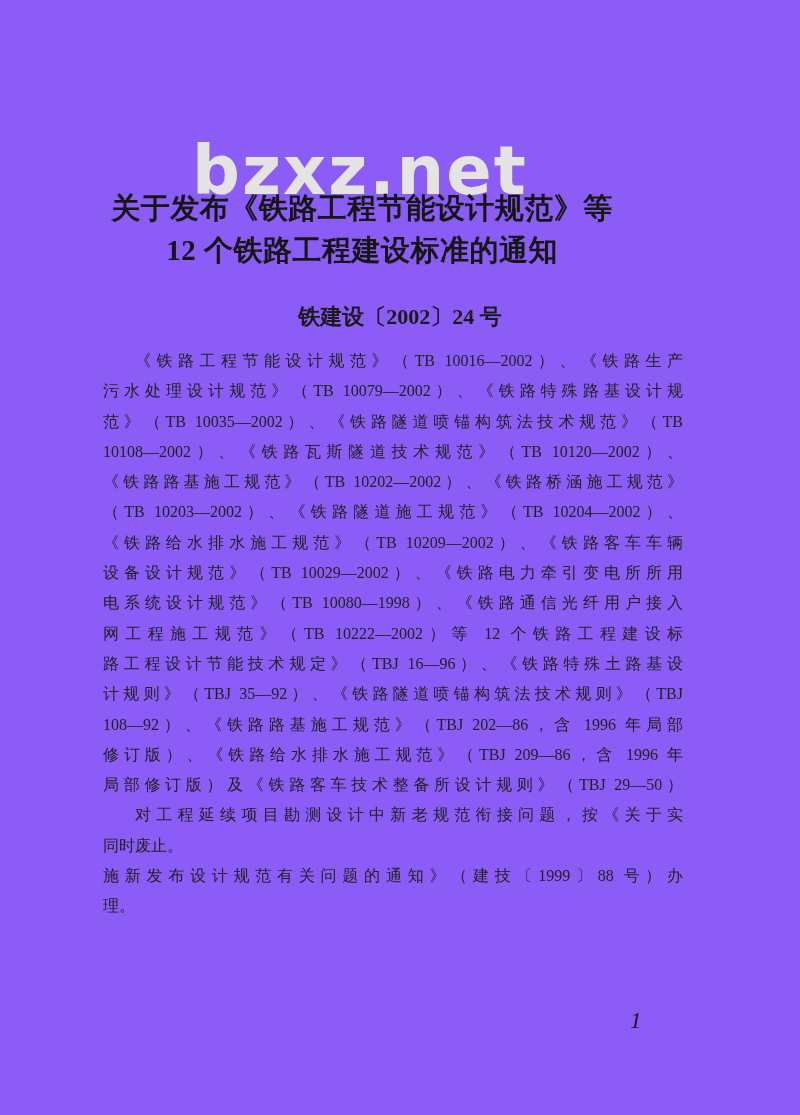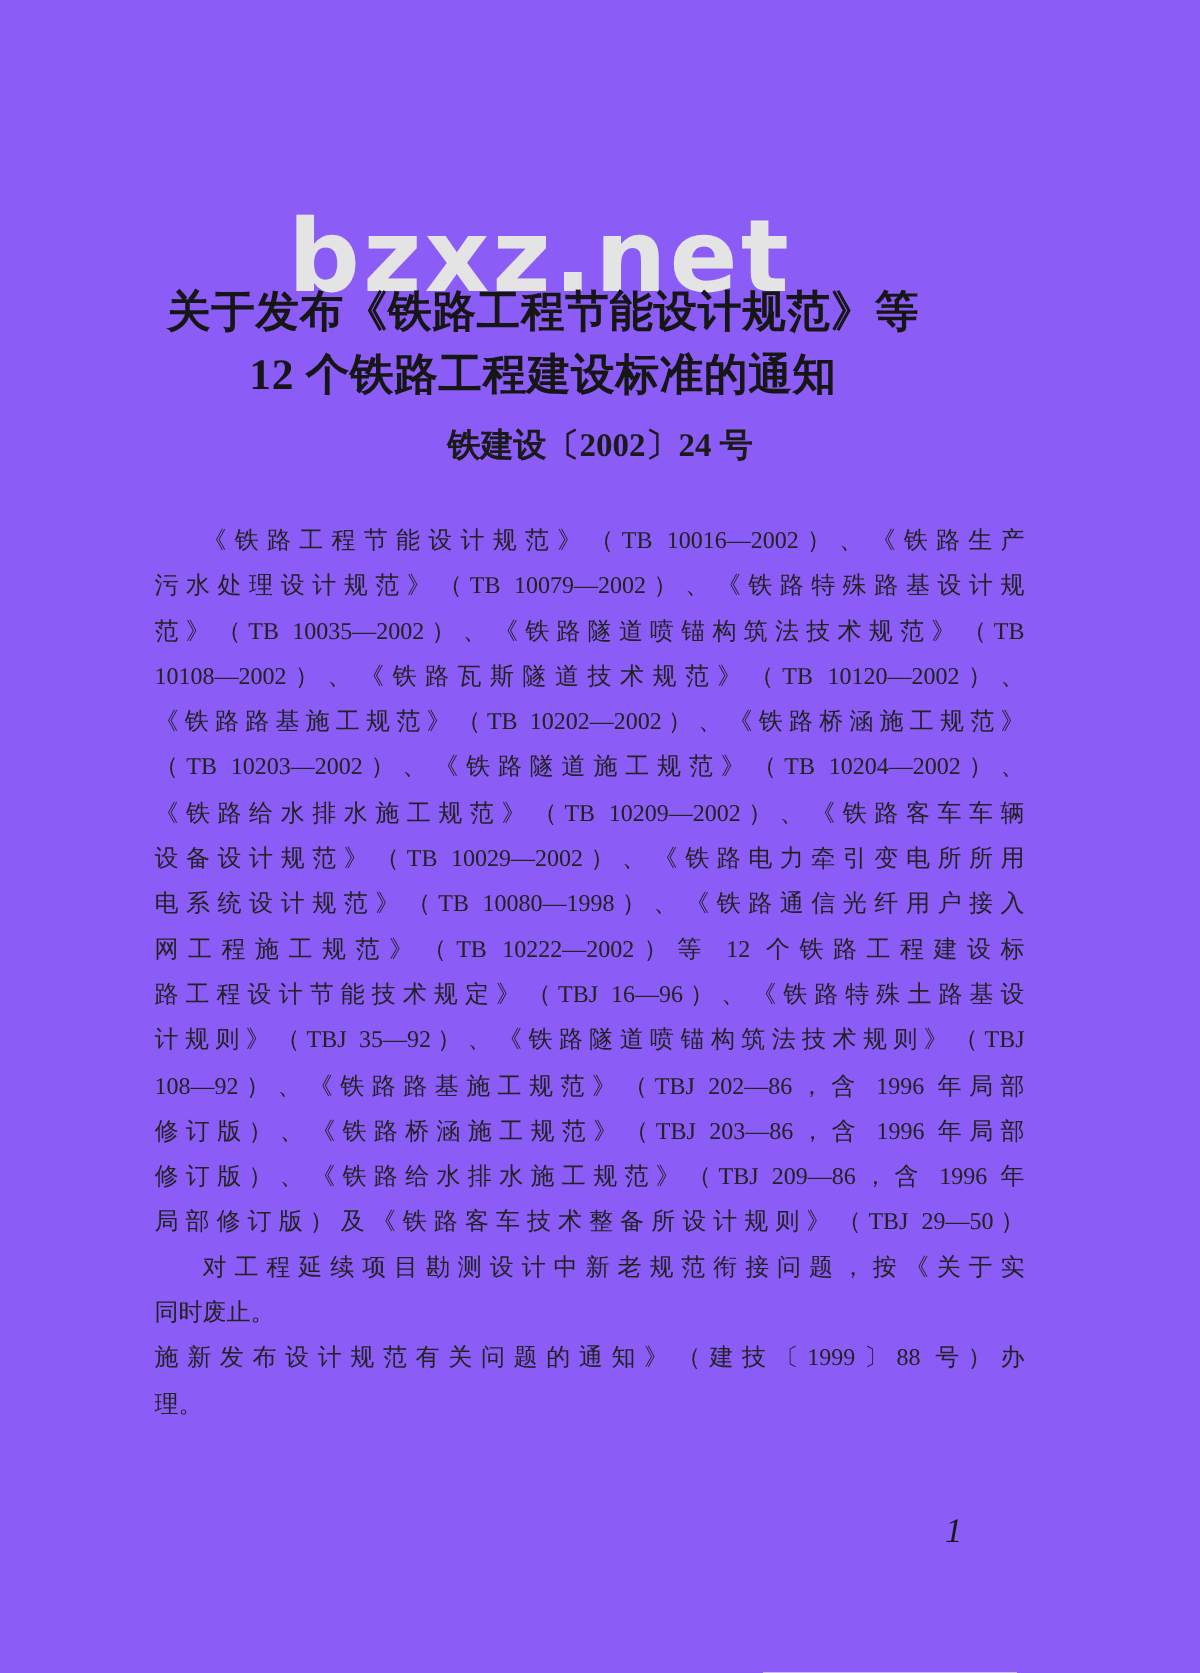--- a/index.html
+++ b/index.html
@@ -40,21 +40,21 @@
   .title-line {
     font-size: 29px;
     font-weight: bold;
     line-height: 42px;
     color: #161616;
     letter-spacing: 0.5px;
   }
   .doc-number {
     position: absolute;
     left: 0;
-    top: 282px;
+    top: 302px;
     width: 800px;
     text-align: center;
     font-size: 22px;
     font-weight: bold;
     color: #1a1a1a;
     z-index: 1;
   }
   .body-block {
     position: absolute;
     left: 103px;
@@ -109,21 +109,20 @@
       <div class="body-line">10108—2002）、《铁路瓦斯隧道技术规范》（TB 10120—2002）、</div>
       <div class="body-line">《铁路路基施工规范》（TB 10202—2002）、《铁路桥涵施工规范》</div>
       <div class="body-line">（TB 10203—2002）、《铁路隧道施工规范》（TB 10204—2002）、</div>
       <div class="body-line">《铁路给水排水施工规范》（TB 10209—2002）、《铁路客车车辆</div>
       <div class="body-line">设备设计规范》（TB 10029—2002）、《铁路电力牵引变电所所用</div>
       <div class="body-line">电系统设计规范》（TB 10080—1998）、《铁路通信光纤用户接入</div>
       <div class="body-line">网工程施工规范》（TB 10222—2002）等 12 个铁路工程建设标</div>
       <div class="body-line">路工程设计节能技术规定》（TBJ 16—96）、《铁路特殊土路基设</div>
       <div class="body-line">计规则》（TBJ 35—92）、《铁路隧道喷锚构筑法技术规则》（TBJ</div>
       <div class="body-line">108—92）、《铁路路基施工规范》（TBJ 202—86，含 1996 年局部</div>
-      <div class="body-line">修订版）、《铁路桥涵施工规范》（TBJ 203—86，含 1996 年局部</div>
       <div class="body-line">修订版）、《铁路给水排水施工规范》（TBJ 209—86，含 1996 年</div>
       <div class="body-line">局部修订版）及《铁路客车技术整备所设计规则》（TBJ 29—50）</div>
       <div class="body-line indent">对工程延续项目勘测设计中新老规范衔接问题，按《关于实</div>
       <div class="body-line para-end">同时废止。</div>
       <div class="body-line">施新发布设计规范有关问题的通知》（建技〔1999〕88 号）办</div>
       <div class="body-line para-end">理。</div>
     </div>
 
   <div class="page-number">1</div>
 

